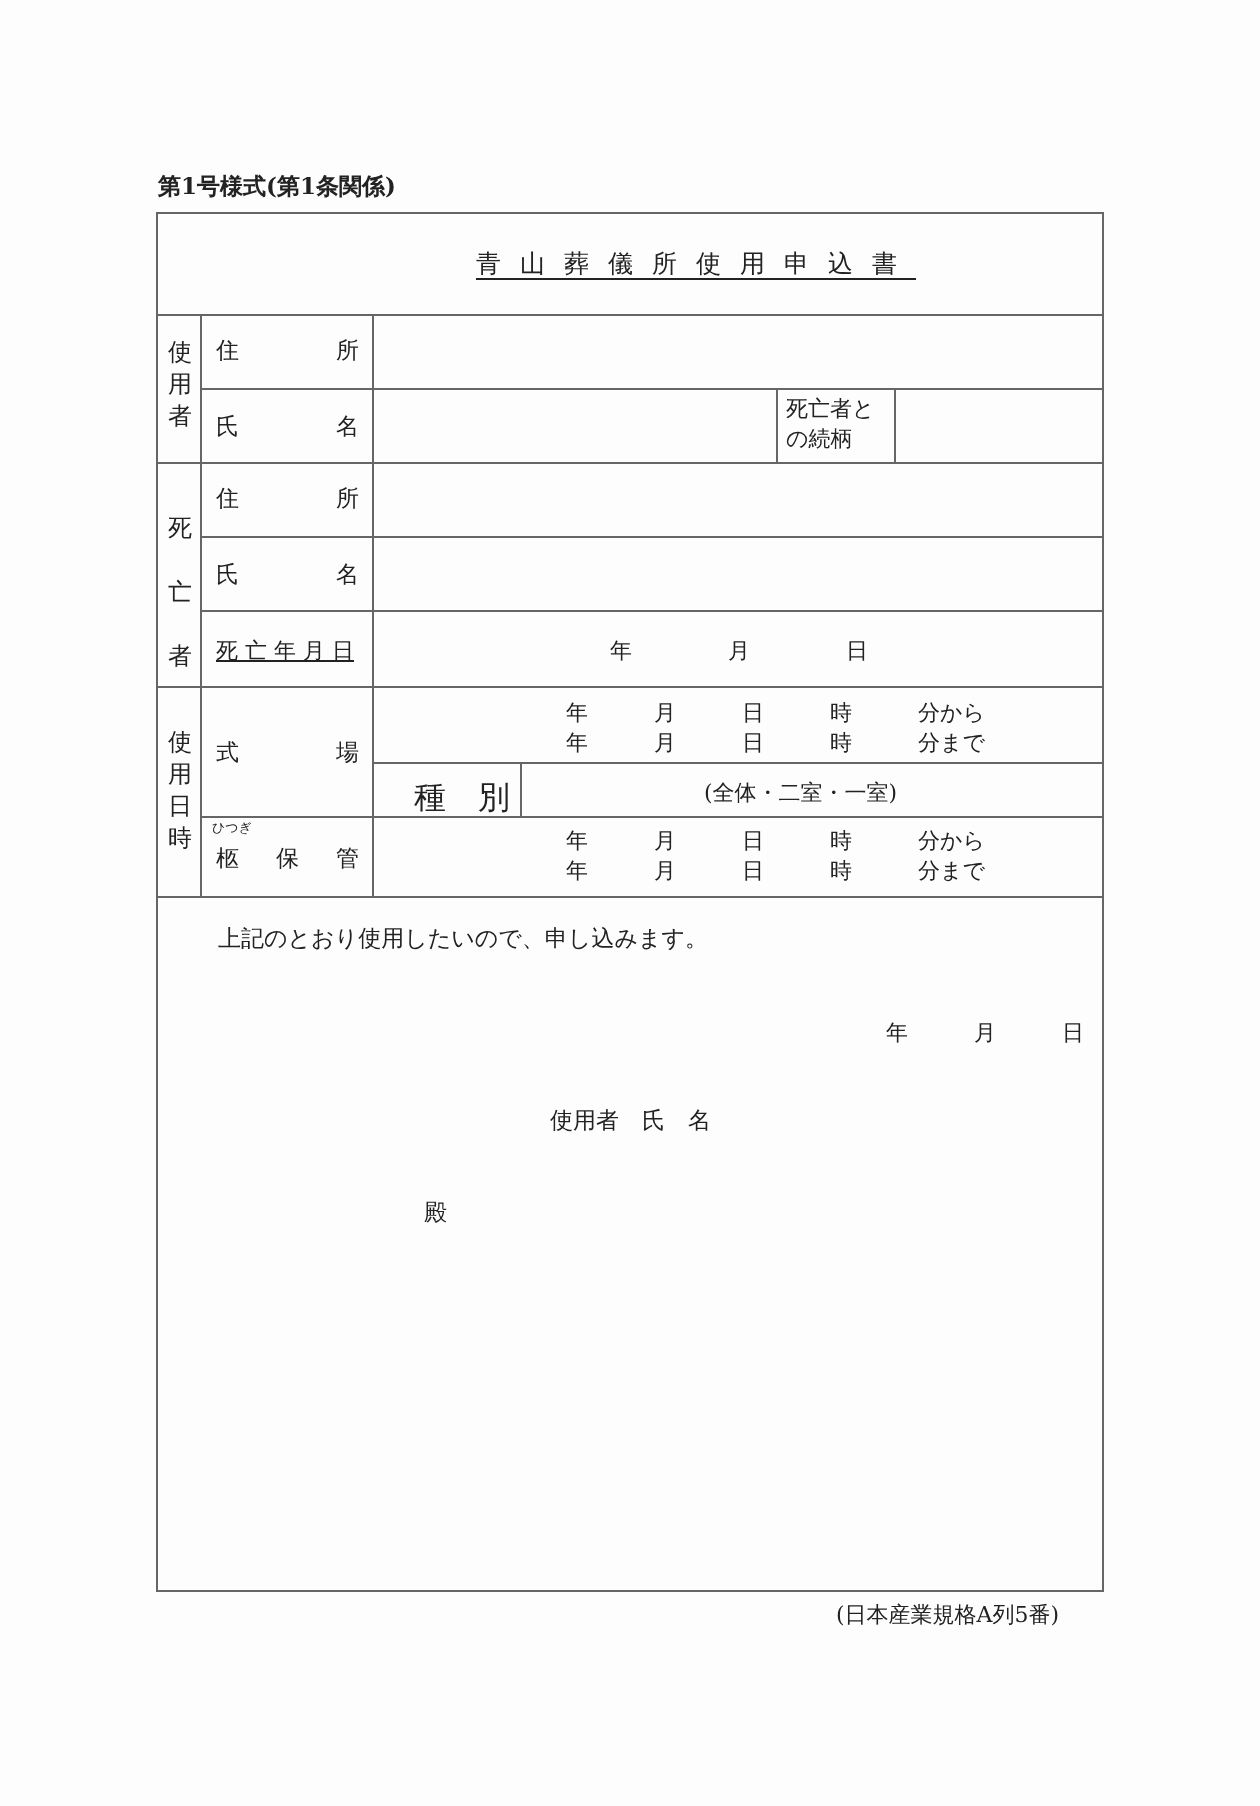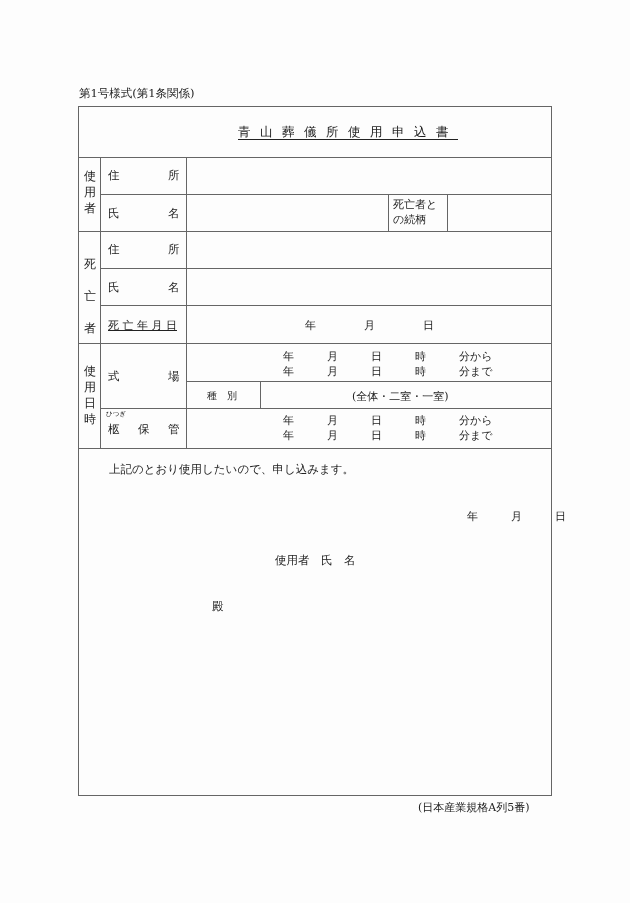--- a/index.html
+++ b/index.html
@@ -1,19 +1,19 @@
 <!DOCTYPE html>
 <html><head>
 <meta charset="utf-8">
 <style>
   html, body { margin:0; padding:0; background:#fdfdfd; }
   body { width:630px; height:903px; position:relative; overflow:hidden;
          font-family: "DejaVu Serif", "Liberation Serif", serif; color:#222; font-size:11px; }
   .abs { position:absolute; }
-  .form-no { left:79px; top:86px; font-size:11.5px; }
+  .form-no { left:79px; top:86px; font-size:11.5px;font-weight:bold; }
   .frame { left:78px; top:106px; width:474px; height:690px; border:1px solid #666; box-sizing:border-box; }
   .hl { position:absolute; height:0; border-top:1px solid #666; }
   .vl { position:absolute; width:0; border-left:1px solid #666; }
   .title { left:206px; top:124px; font-size:12.5px; letter-spacing:9.5px; text-decoration:underline; text-underline-offset:3px;margin-left:32px; }
   .vgroup { position:absolute; width:22px; text-align:center; font-size:12px; line-height:16px; }
   .lbl { position:absolute; font-size:11.5px; }
   .dt { position:absolute; font-size:11px; white-space:pre; }
   .footer { left:418px; top:800px; font-size:11px; }
 </style>
 </head>
@@ -78,27 +78,27 @@
 <div class="vgroup" style="left:79px;top:363px;">
   <div>使</div>
   <div>用</div>
   <div>日</div>
   <div>時</div>
 </div>
 <div class="lbl" style="left:108px;top:369px;">式</div>
 <div class="lbl" style="left:168px;top:369px;">場</div>
 <div class="dt" style="left:283px;top:349px;">年　　　月　　　日　　　時　　　分から</div>
 <div class="dt" style="left:283px;top:364px;">年　　　月　　　日　　　時　　　分まで</div>
-<div class="lbl" style="left:207px;top:389px;font-size:10px;">種　別</div>
+<div class="lbl" style="left:207px;top:389px;font-size:16px;">種　別</div>
 <div class="dt" style="left:352px;top:389px;">(全体・二室・一室)</div>
 <div class="lbl" style="left:106px;top:410px;font-size:6.5px;text-align:center;">ひつぎ</div>
 <div class="lbl" style="left:108px;top:422px;">柩</div>
 <div class="lbl" style="left:138px;top:422px;">保</div>
 <div class="lbl" style="left:168px;top:422px;">管</div>
 <div class="dt" style="left:283px;top:413px;">年　　　月　　　日　　　時　　　分から</div>
 <div class="dt" style="left:283px;top:428px;">年　　　月　　　日　　　時　　　分まで</div>
 
 <div class="lbl" style="left:109px;top:462px;">上記のとおり使用したいので、申し込みます。</div>
-<div class="dt" style="left:443px;top:509px;margin-left:24px;">年　　　月　　　日</div>
+<div class="dt" style="left:443px;top:509px;">年　　　月　　　日</div>
 <div class="lbl" style="left:275px;top:553px;">使用者　氏　名</div>
 <div class="lbl" style="left:212px;top:599px;">殿</div>
 
 <div class="abs footer">(日本産業規格A列5番)</div>
 
 </body></html>

